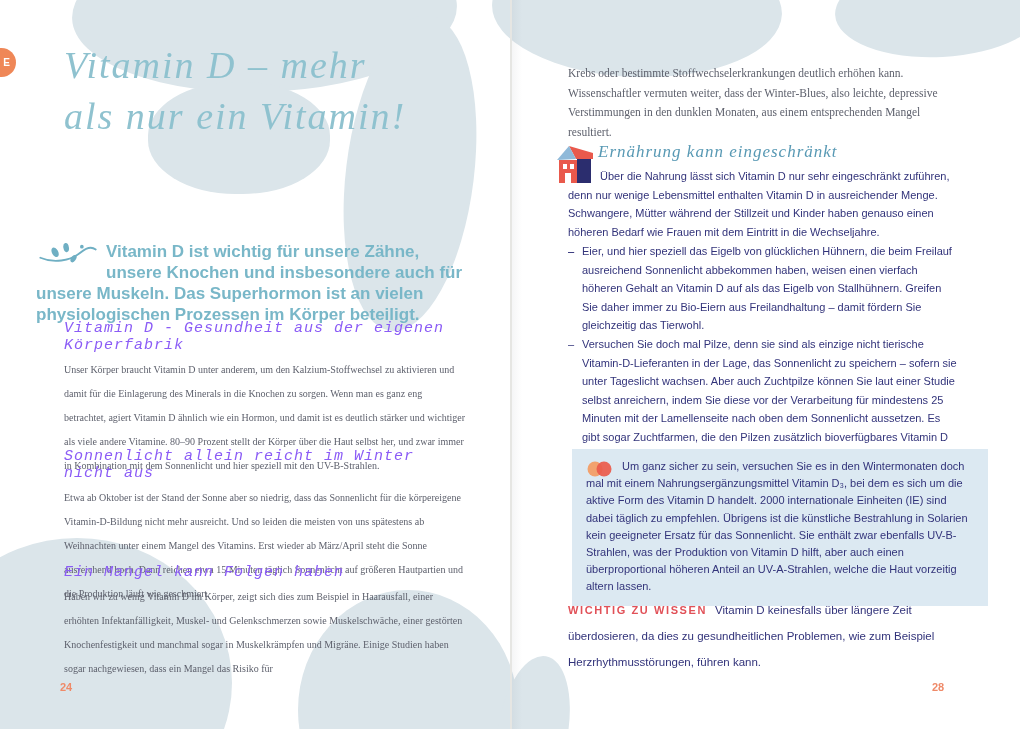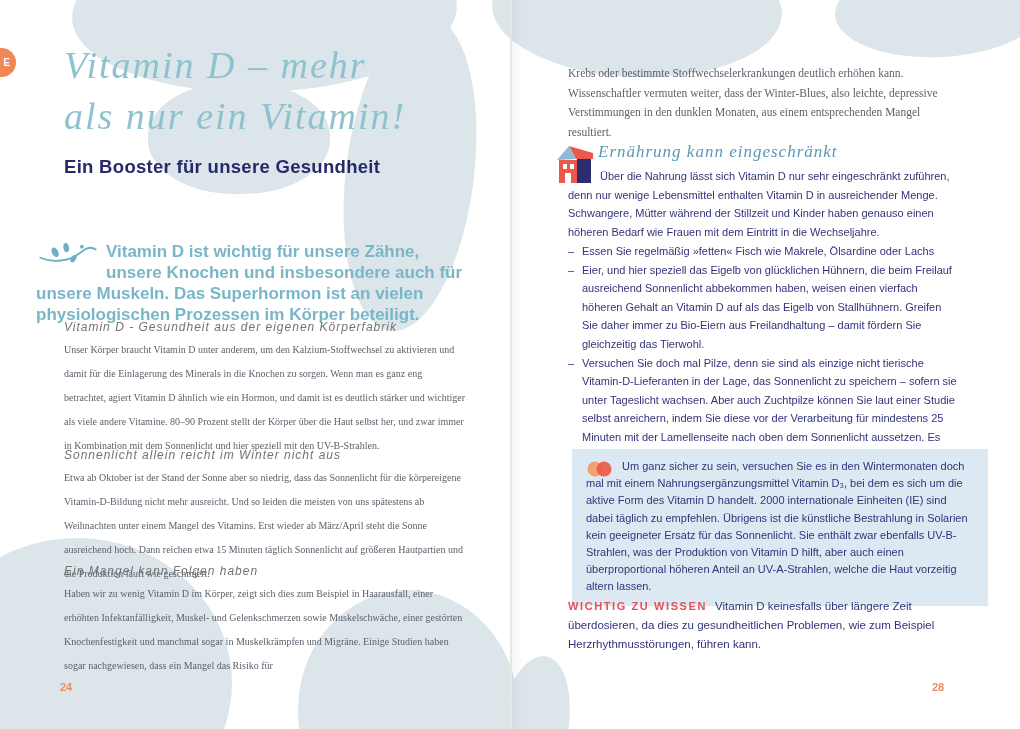--- a/index.html
+++ b/index.html
@@ -32,43 +32,43 @@
     font-style:italic;font-weight:normal;font-size:38px;line-height:51px;letter-spacing:2px;color:#8fc2cf;}
   .title span{display:block;}
   .subtitle{position:absolute;top:156px;left:0;margin:0;font-size:18.5px;font-weight:bold;
     color:#272a68;letter-spacing:.3px;}
   .intro{position:absolute;top:241px;left:-28px;width:440px;font-size:17px;line-height:21px;
     font-weight:bold;color:#79b7c8;}
   .intro p{margin:0;}
   .branch-icon{float:left;width:64px;height:24px;margin:2px 6px 0 0;}
   .lsec{position:absolute;left:0;width:402px;}
   .lsec1{top:320px;} .lsec2{top:448px;} .lsec3{top:564px;}
-  .lsec h3{margin:0 0 4px 0;font-family:Liberation Sans, sans-serif;font-style:italic;
-    font-weight:normal;font-size:12px;letter-spacing:1px;color:#737373;}
+  .lsec h3{margin:0 0 4px 0;font-family:Liberation Mono, monospace;font-style:italic;
+    font-weight:normal;font-size:15px;letter-spacing:1px;color:#8b5cf6;}
   .serif-body{margin:0;font-family:"Liberation Serif","DejaVu Serif",serif;font-size:10px;
     line-height:24px;color:#5e616d;hyphens:auto;-webkit-hyphens:auto;}
   
   .page-right{left:568px;width:390px;height:729px;}
   .continuation{position:absolute;top:64px;left:0;width:390px;font-size:11.5px;line-height:19.5px;}
   .nutrition{position:absolute;top:142px;left:0;width:390px;}
   .house-icon{position:absolute;left:-12px;top:1px;width:38px;height:42px;}
   .nutrition h3{margin:0 0 5px 30px;font-family:"Liberation Serif","DejaVu Serif",serif;
     font-style:italic;font-weight:normal;font-size:17px;letter-spacing:1px;color:#5899b4;}
   .sans-body{margin:0;font-size:11px;line-height:18.6px;color:#32337a;hyphens:auto;-webkit-hyphens:auto;}
   .indent{text-indent:32px;}
   .bullets{position:absolute;top:242px;left:0;width:390px;margin:0;padding:0;list-style:none;}
   .bullets li{position:relative;padding-left:14px;margin:0;}
   .bullets .dash{position:absolute;left:0;top:0;}
   .info-box{position:absolute;top:449px;left:4px;width:416px;box-sizing:border-box;
     background:#dce9f2;padding:9px 14px 10px 14px;}
   .info-box p{margin:0;font-size:11px;line-height:17.2px;color:#32337a;text-indent:36px;
     hyphens:auto;-webkit-hyphens:auto;}
   .venn-icon{position:absolute;left:14px;top:11px;width:30px;height:18px;}
   .important{position:absolute;top:597px;left:0;width:390px;margin:0;font-size:11.5px;
-    line-height:19px;color:#32337a;}
+    line-height:26px;color:#32337a;}
   .imp-label{font-weight:bold;color:#e15158;letter-spacing:1.6px;font-size:11px;margin-right:8px;}
   
   .pagenum{position:absolute;top:681px;font-size:11px;font-weight:bold;color:#ef8a69;}
   .pn-left{left:60px;text-align:center;} .pn-right{left:932px;}
 </style>
 </head>
 <body>
 
 <div class="spread">
 
@@ -88,21 +88,20 @@
     <span>E</span>
   </div>
 
   <section class="page page-left">
 
     <h1 class="title">
       <span>Vitamin D – mehr</span>
       <span>als nur ein Vitamin!</span>
     </h1>
 
-    <h2 class="subtitle">Ein Booster für unsere Gesundheit</h2>
 
     <div class="intro">
       <p>
         <svg class="branch-icon" viewBox="0 0 64 26">
           <path d="M2,16 C16,22 34,20 46,10 C52,5 58,4 62,7" stroke="#6fafc3" stroke-width="2" fill="none" stroke-linecap="round"></path>
           <ellipse cx="18" cy="10" rx="3.4" ry="5.6" transform="rotate(-28 18 10)" fill="#6fafc3"></ellipse>
           <ellipse cx="30" cy="5" rx="3" ry="5" transform="rotate(-10 30 5)" fill="#6fafc3"></ellipse>
           <ellipse cx="38" cy="17" rx="2.6" ry="4.4" transform="rotate(35 38 17)" fill="#6fafc3"></ellipse>
           <circle cx="47" cy="4" r="2" fill="#6fafc3"></circle>
         </svg><span>Vitamin D ist wichtig für unsere Zähne, unsere Knochen und insbesondere auch für unsere Muskeln. Das Superhormon ist an vielen physiologischen Prozessen im Körper beteiligt.</span>
@@ -140,21 +139,20 @@
         <rect x="14" y="21" width="4" height="5" fill="#ffffff"></rect>
         <rect x="9" y="30" width="6" height="10" fill="#ffffff"></rect>
       </svg>
       <h3>Ernährung kann eingeschränkt</h3>
       <p class="sans-body indent">Über die Nahrung lässt sich Vitamin D nur sehr eingeschränkt zuführen, denn nur wenige Lebensmittel enthalten Vitamin D in ausreichender Menge. Schwangere, Mütter während der Stillzeit und Kinder haben genauso einen höheren Bedarf wie Frauen mit dem Eintritt in die Wechseljahre.</p>
     </div>
 
     <ul class="bullets sans-body">
       <li>
         <span class="dash">–</span>
-        <span>Essen Sie regelmäßig »fetten« Fisch wie Makrele, Ölsardine oder Lachs</span>
       </li>
       <li>
         <span class="dash">–</span>
         <span>Eier, und hier speziell das Eigelb von glücklichen Hühnern, die beim Freilauf ausreichend Sonnenlicht abbekommen haben, weisen einen vierfach höheren Gehalt an Vitamin D auf als das Eigelb von Stallhühnern. Greifen Sie daher immer zu Bio-Eiern aus Freilandhaltung – damit fördern Sie gleichzeitig das Tierwohl.</span>
       </li>
       <li>
         <span class="dash">–</span>
         <span>Versuchen Sie doch mal Pilze, denn sie sind als einzige nicht tierische Vitamin-D-Lieferanten in der Lage, das Sonnenlicht zu speichern – sofern sie unter Tageslicht wachsen. Aber auch Zuchtpilze können Sie laut einer Studie selbst anreichern, indem Sie diese vor der Verarbeitung für mindestens 25 Minuten mit der Lamellenseite nach oben dem Sonnenlicht aussetzen. Es gibt sogar Zuchtfarmen, die den Pilzen zusätzlich bioverfügbares Vitamin D zuführen. Fragen Sie danach!</span>
       </li>
     </ul>

